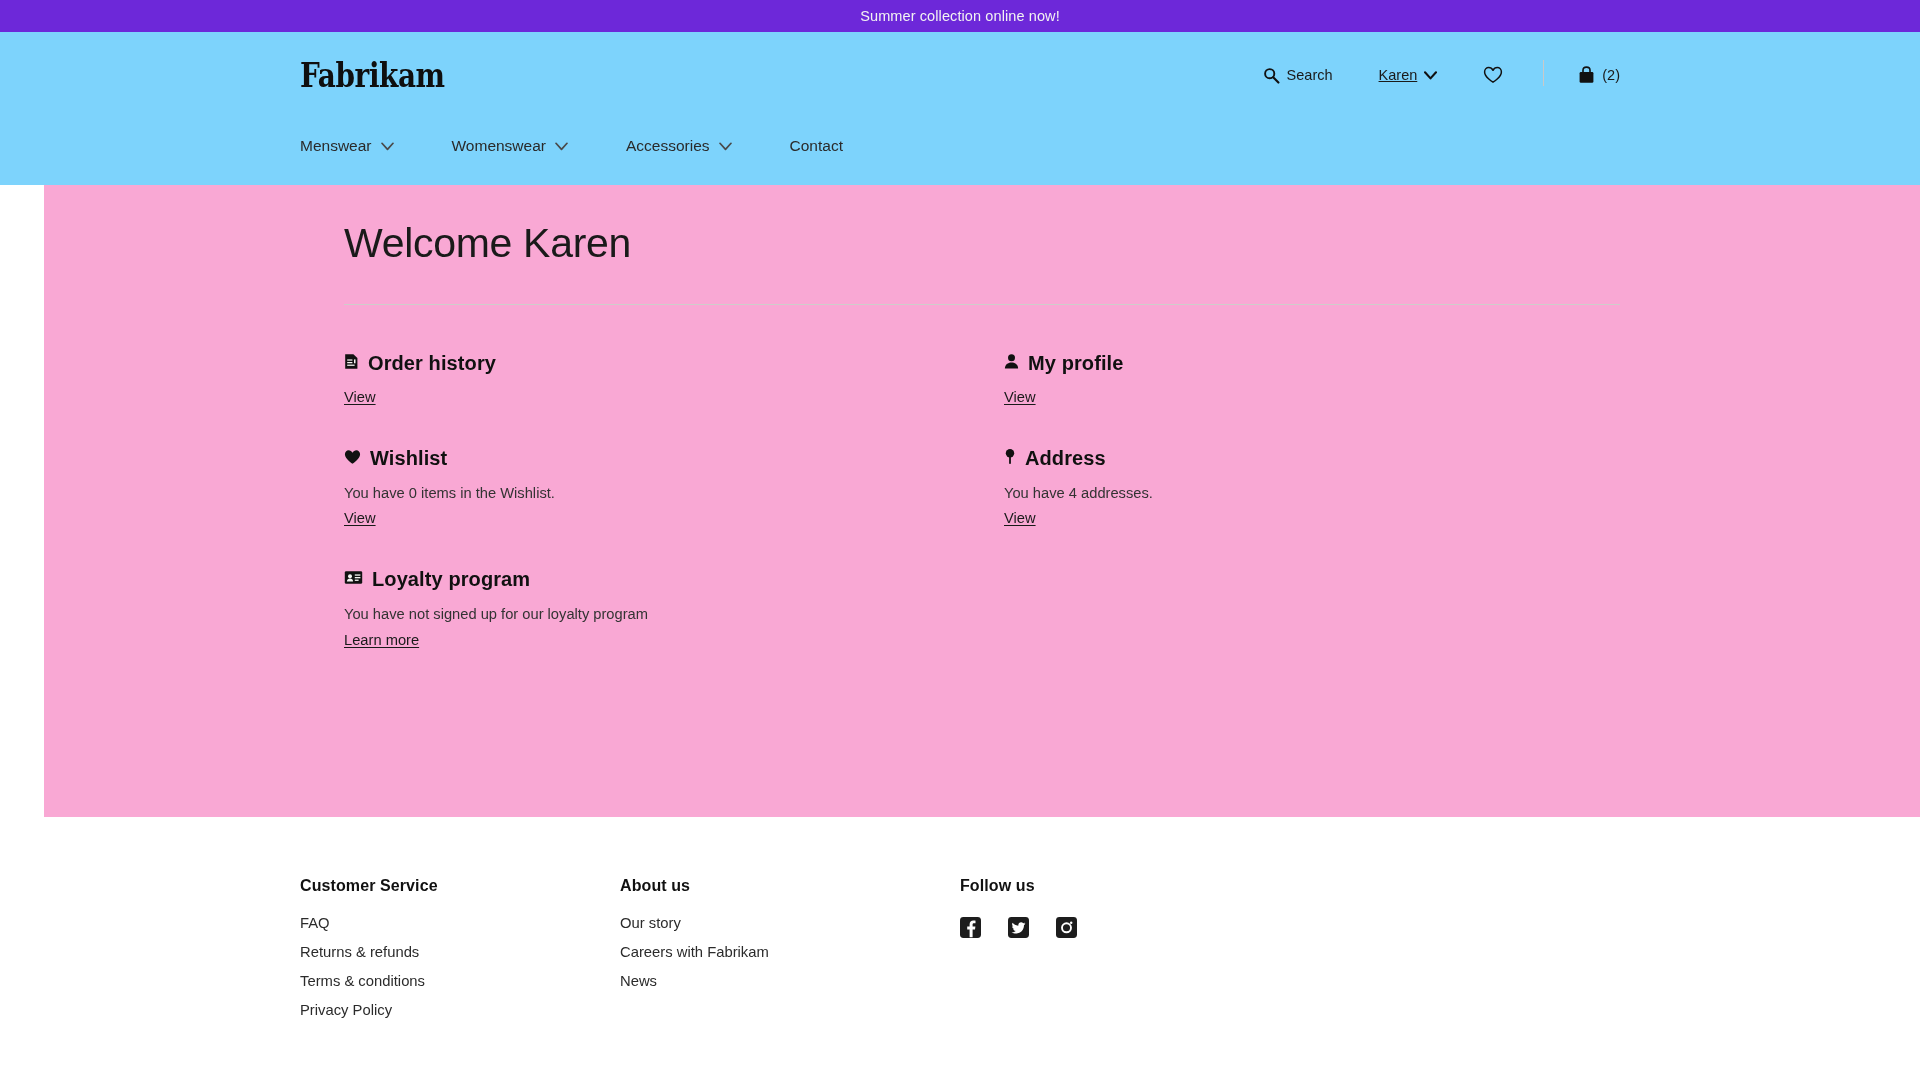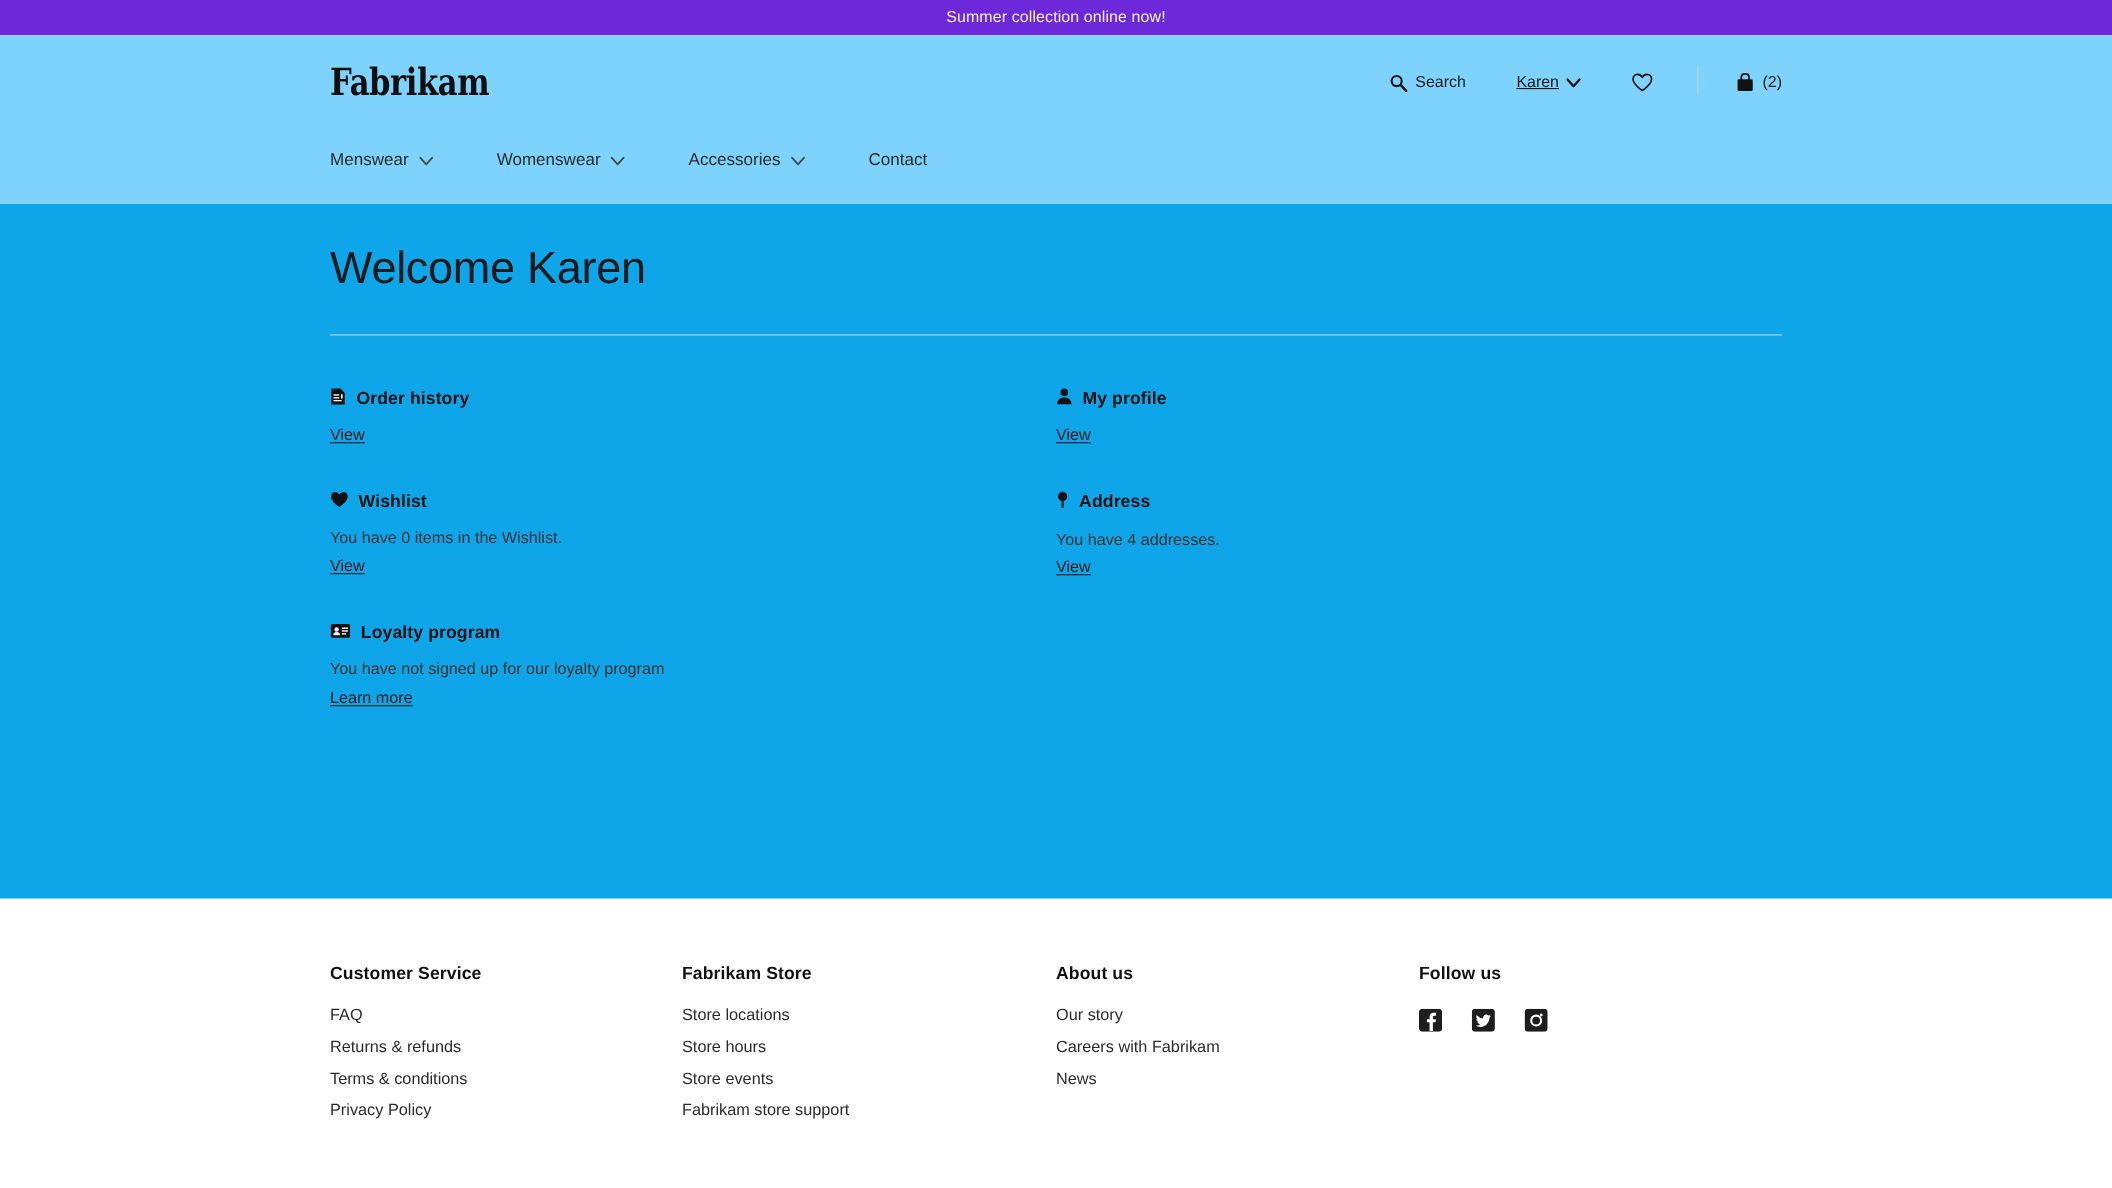--- a/index.html
+++ b/index.html
@@ -90,23 +90,24 @@
     color: #2a2a2a;
     cursor: pointer;
     margin-right: 44px;
     padding: 4px 0;
   }
   .nav-item:last-child { margin-right: 0; }
   .chev { display: block; }
 
   
   .account-section {
-    background: #0ea5e9;
+    background: #f9a8d4;
     padding: 0 300px;
     height: 632px;
+    margin-left: 44px;
   }
   .page-title {
     font-size: 41px;
     font-weight: 400;
     color: #1a1a1a;
     padding-top: 35px;
     letter-spacing: -0.3px;
     line-height: 1.15;
   }
   .title-rule {
@@ -122,21 +123,21 @@
     padding-top: 47px;
   }
   .card { margin-bottom: 41px; }
   .card-head {
     display: flex;
     align-items: center;
     gap: 9px;
     margin-bottom: 13px;
   }
   .card-title {
-    font-size: 16px;
+    font-size: 20px;
     font-weight: 700;
     color: #111111;
     letter-spacing: 0.1px;
   }
   .card-desc {
     font-size: 14.7px;
     color: #333333;
     margin-bottom: 5px;
     line-height: 1.45;
   }
@@ -359,27 +360,20 @@
 <footer class="site-footer">
 
   <div>
     <div class="foot-head">Customer Service</div>
     <a class="foot-link">FAQ</a>
     <a class="foot-link">Returns &amp; refunds</a>
     <a class="foot-link">Terms &amp; conditions</a>
     <a class="foot-link">Privacy Policy</a>
   </div>
 
-  <div>
-    <div class="foot-head">Fabrikam Store</div>
-    <a class="foot-link">Store locations</a>
-    <a class="foot-link">Store hours</a>
-    <a class="foot-link">Store events</a>
-    <a class="foot-link">Fabrikam store support</a>
-  </div>
 
   <div>
     <div class="foot-head">About us</div>
     <a class="foot-link">Our story</a>
     <a class="foot-link">Careers with Fabrikam</a>
     <a class="foot-link">News</a>
   </div>
 
   <div>
     <div class="foot-head">Follow us</div>

